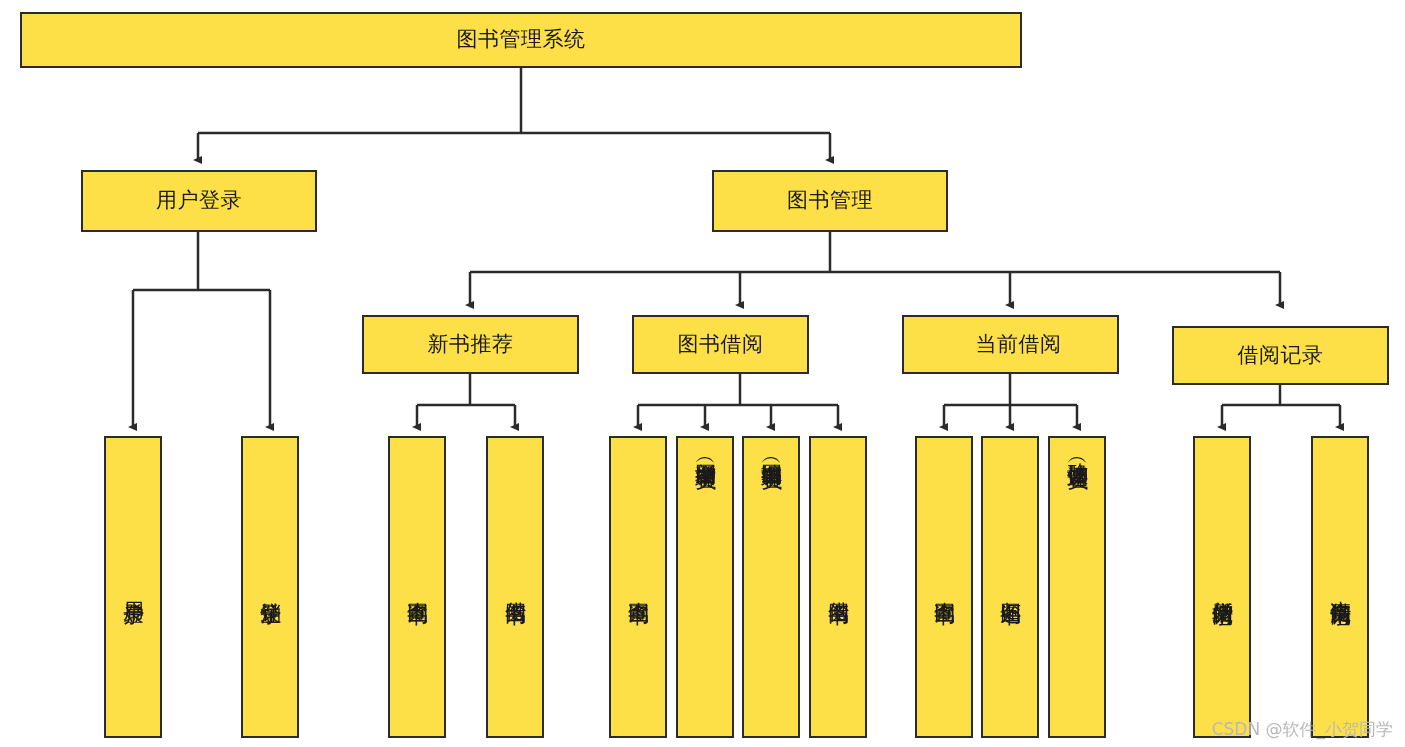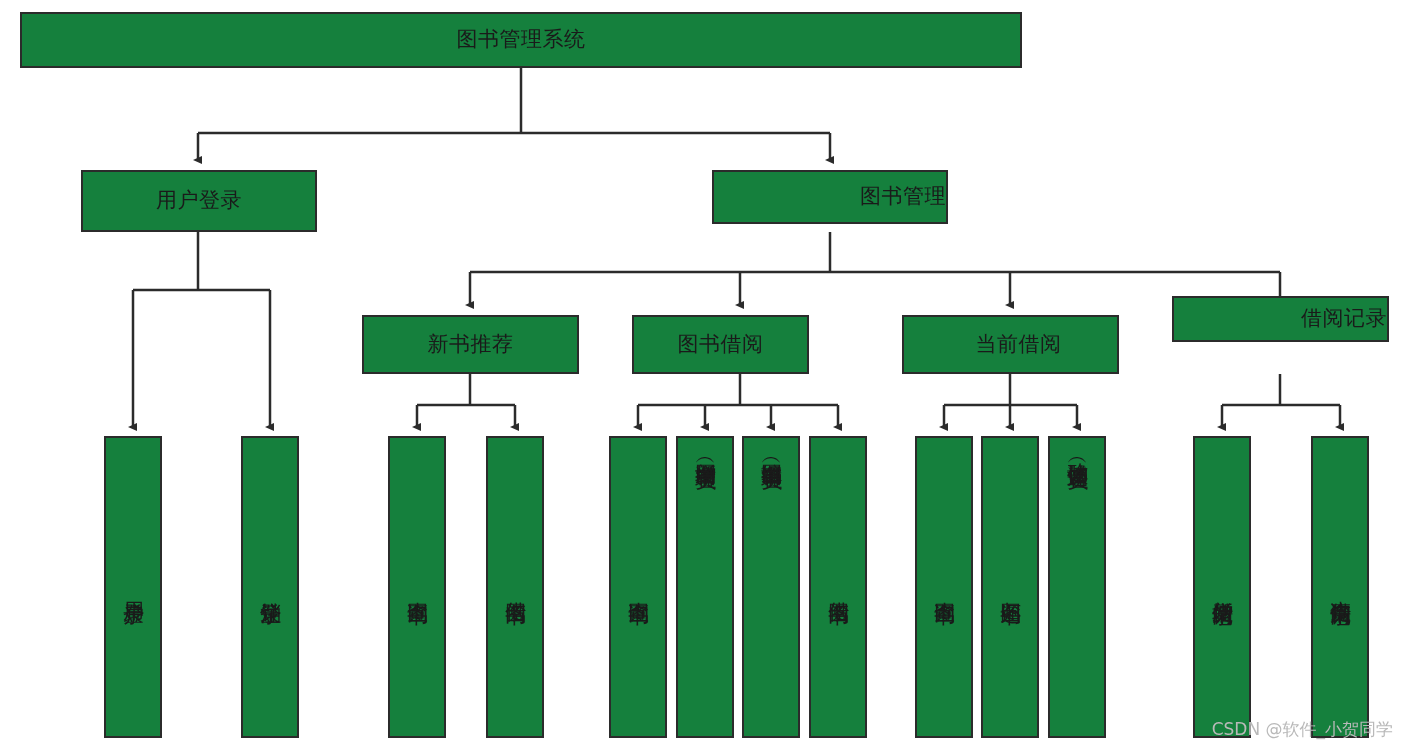--- a/index.html
+++ b/index.html
@@ -20,21 +20,21 @@
   #edge-layer {
     position: absolute;
     left: 0;
     top: 0;
     width: 1405px;
     height: 747px;
   }
   .node-box {
     position: absolute;
     box-sizing: border-box;
-    background: #15803d;
+    background: #fde047;
     border: 2px solid #2b2b2b;
     display: flex;
     align-items: center;
     justify-content: center;
     text-align: center;
     color: #1a1a1a;
   }
   .node-box.root {
     border-width: 2px;
   }
@@ -125,34 +125,34 @@
     </g>
   </svg>
 
   <div class="node-box root" style="left:20px; top:12px; width:1002px; height:56px;">
     <span class="node-label-h">图书管理系统</span>
   </div>
 
   <div class="node-box" style="left:81px; top:170px; width:236px; height:62px;">
     <span class="node-label-h">用户登录</span>
   </div>
-  <div class="node-box" style="left:712px; top:170px; width:236px; height:54px;justify-content:flex-end;">
+  <div class="node-box" style="left:712px; top:170px; width:236px; height:62px;">
     <span class="node-label-h">图书管理</span>
   </div>
 
   <div class="node-box" style="left:362px; top:315px; width:217px; height:59px;">
     <span class="node-label-h">新书推荐</span>
   </div>
   <div class="node-box" style="left:632px; top:315px; width:177px; height:59px;">
     <span class="node-label-h">图书借阅</span>
   </div>
   <div class="node-box" style="left:902px; top:315px; width:217px; height:59px;padding-left:16px;">
     <span class="node-label-h">当前借阅</span>
   </div>
-  <div class="node-box" style="left:1172px; top:296px; width:217px; height:46px;justify-content:flex-end;">
+  <div class="node-box" style="left:1172px; top:326px; width:217px; height:59px;">
     <span class="node-label-h">借阅记录</span>
   </div>
 
   <div class="node-box leaf center-v" style="left:104px; top:436px; width:58px; height:302px;">
     <span class="node-label-v">用户登录</span>
   </div>
   <div class="node-box leaf center-v" style="left:241px; top:436px; width:58px; height:302px;">
     <span class="node-label-v">注销登录</span>
   </div>
 

